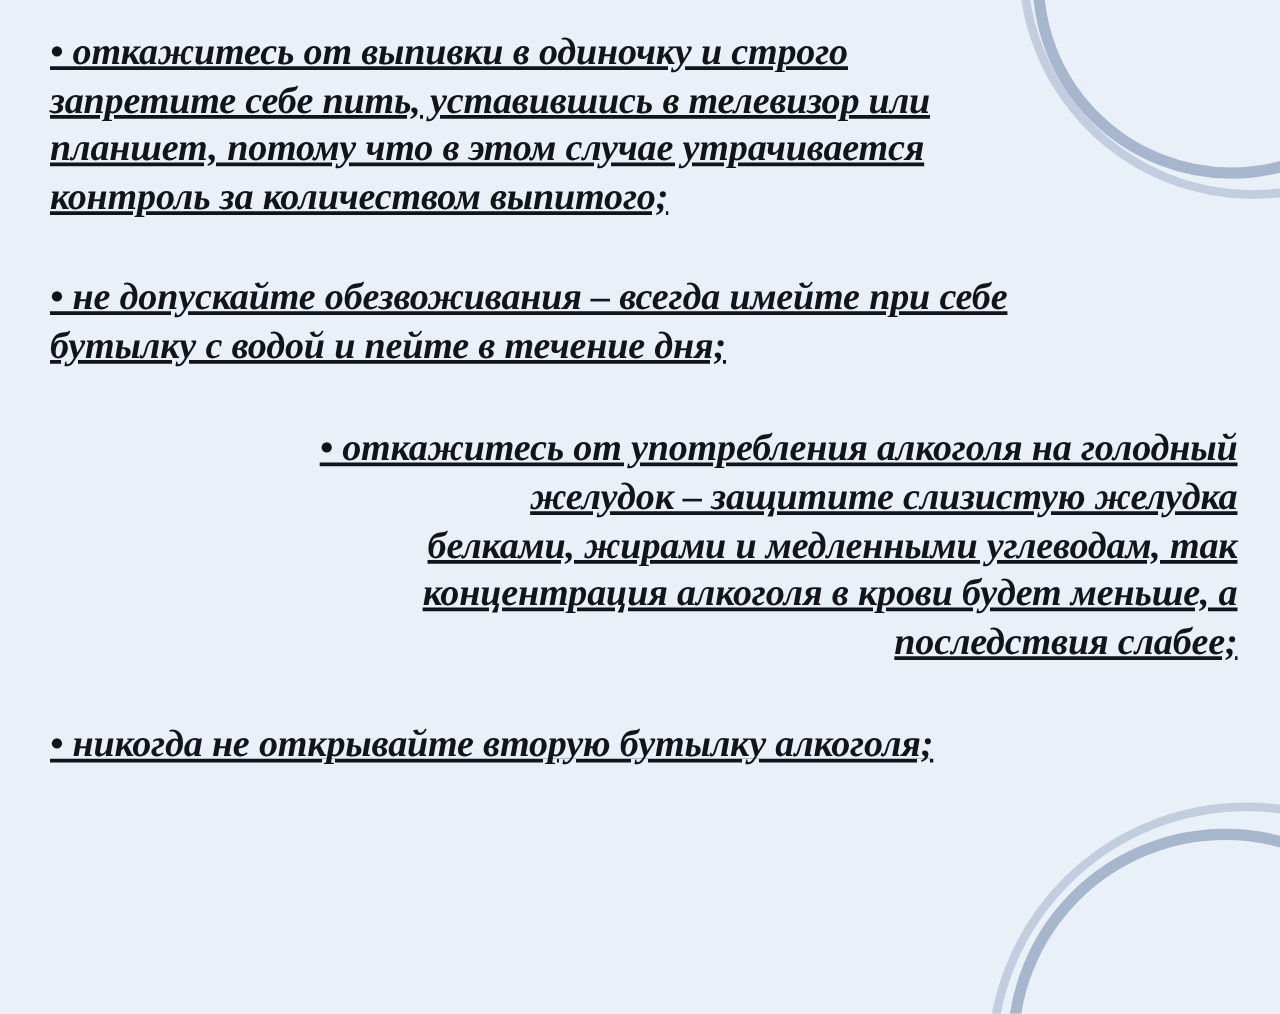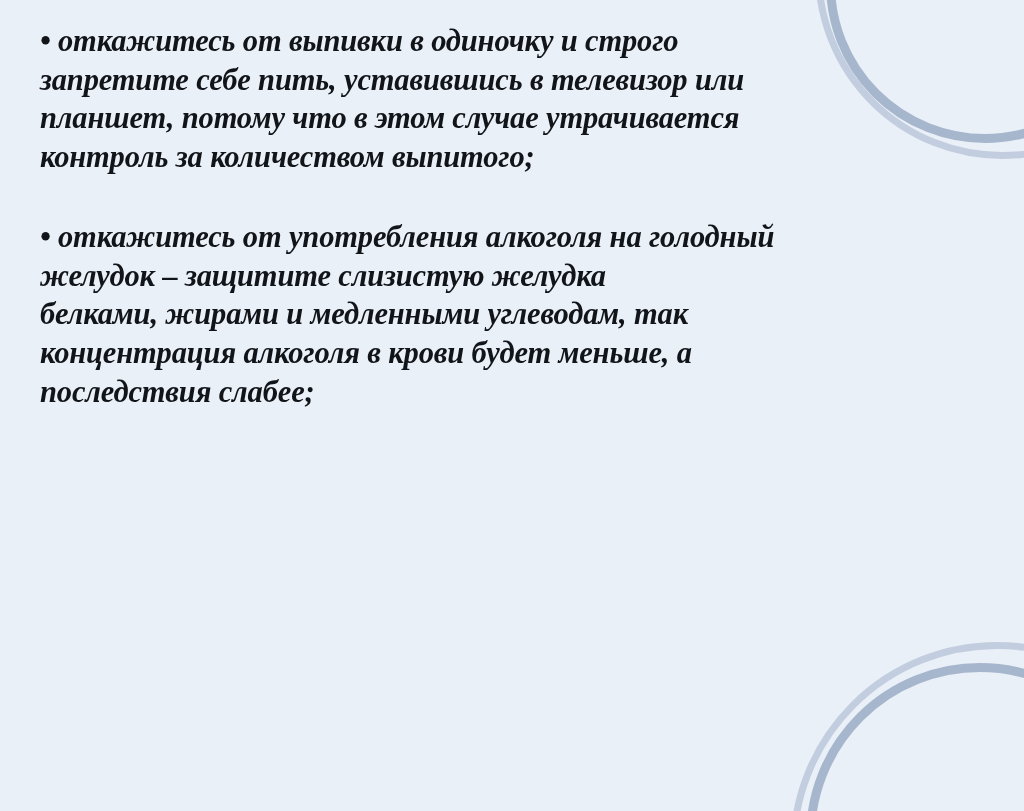--- a/index.html
+++ b/index.html
@@ -76,44 +76,48 @@
   .para {
     font-family: "Liberation Serif", serif;
     font-weight: bold;
     font-style: italic;
     font-size: 30.5px;
     line-height: 1.265;
     color: #111418;
     letter-spacing: -0.15px;
     margin: 0 0 34px 0;
     white-space: pre-line;
+    text-decoration: underline;
   }
   .para:last-child {
     margin-bottom: 0;
   }
   .p1 { margin-bottom: 42px; }
   .p2 { margin-bottom: 44px; }
-  .p3 { margin-bottom: 44px; }
+  .p3 { margin-bottom: 44px; text-align: right; }
   .p4 { margin-bottom: 44px; }
 </style>
 </head>
 <body>
 
 <div class="slide">
 
   <div class="arc arc-top2"></div>
   <div class="arc arc-top"></div>
   <div class="arc arc-bottom2"></div>
   <div class="arc arc-bottom"></div>
 
   <div class="content">
     <p class="para p1">• откажитесь от выпивки в одиночку и строго
 запретите себе пить, уставившись в телевизор или
 планшет, потому что в этом случае утрачивается
 контроль за количеством выпитого;</p>
+    <p class="para p2">• не допускайте обезвоживания – всегда имейте при себе
+бутылку с водой и пейте в течение дня;</p>
     <p class="para p3">• откажитесь от употребления алкоголя на голодный
 желудок – защитите слизистую желудка
 белками, жирами и медленными углеводам, так
 концентрация алкоголя в крови будет меньше, а
 последствия слабее;</p>
+    <p class="para p4">• никогда не открывайте вторую бутылку алкоголя;</p>
   </div>
 
 </div>
 
 </body></html>

